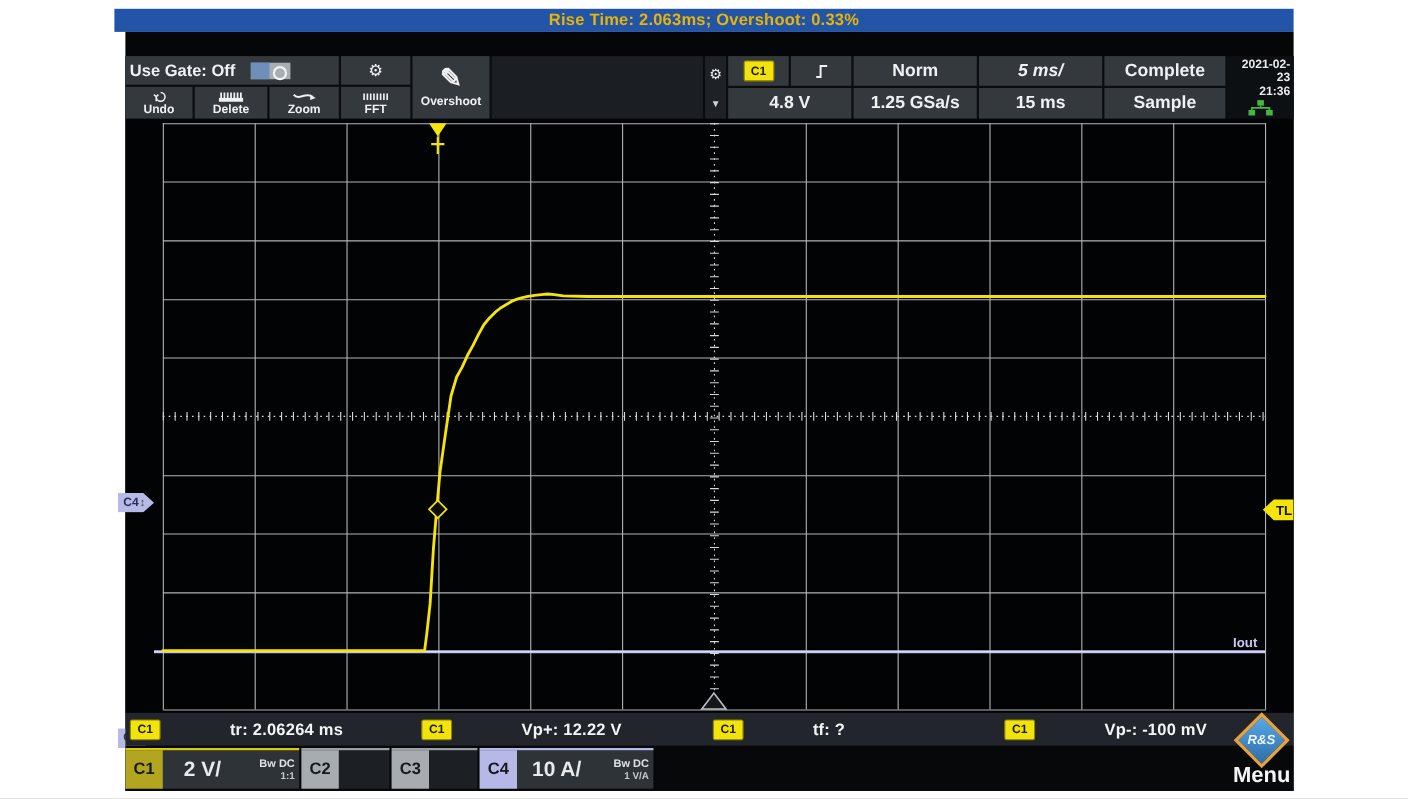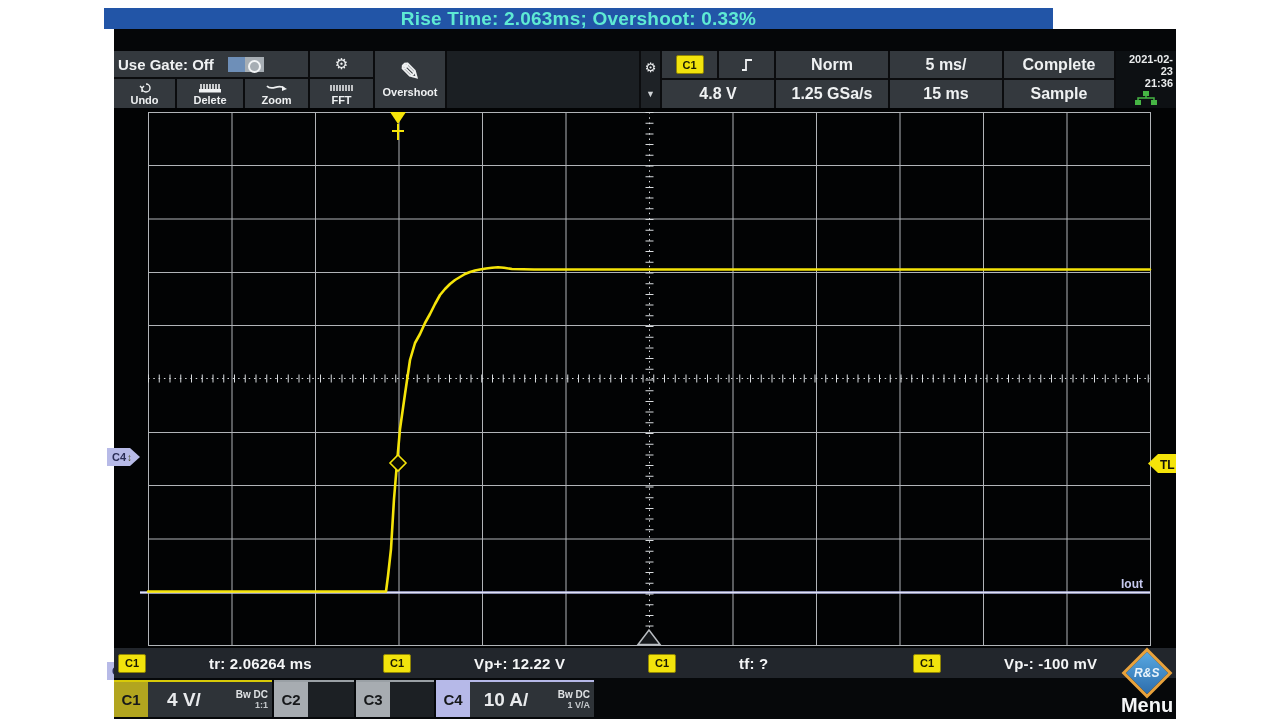--- a/index.html
+++ b/index.html
@@ -1,20 +1,20 @@
 <!DOCTYPE html>
 <html><head>
 <meta charset="utf-8">
 <style>
   html,body{margin:0;padding:0;background:#ffffff;font-family:"Liberation Sans",sans-serif;}
   .page{position:relative;width:1280px;height:726px;background:#ffffff;overflow:hidden;}
 
   
-  .banner{position:absolute;left:104px;top:8px;width:949px;height:21px;background:#2255a7;
-    color:#5eead4;font-size:19px;font-weight:bold;text-align:center;line-height:21px;letter-spacing:.2px;}
+  .banner{position:absolute;left:104px;top:8px;width:1072px;height:21px;background:#2255a7;
+    color:#eab308;font-size:15px;font-weight:bold;text-align:center;line-height:21px;letter-spacing:.2px;}
 
   
   .screen{position:absolute;left:114px;top:29px;width:1062px;height:690px;background:#050608;}
 
   .device-row{position:absolute;left:0;top:0;width:1062px;height:22px;background:#292d31;
     color:#f2f3f4;font-size:12px;font-weight:bold;line-height:22px;padding-left:5px;box-sizing:border-box;}
 
   
   .topbar{position:absolute;left:0;top:22px;width:1062px;height:57px;background:#0b0c0e;}
   .cell{background:#34393e;color:#eff1f2;box-sizing:border-box;}
@@ -171,21 +171,21 @@
       <div class="info-grid">
         <div class="ig ig-r1 cell" style="left:0;width:55px;">
           <span class="c1badge">C1</span>
         </div>
         <div class="ig ig-r1 cell" style="left:57px;width:55px;">
           <svg width="16" height="16" viewBox="0 0 16 16">
               <path d="M3 13 H7 V3 H13" stroke="#eff1f2" stroke-width="1.8" fill="none"></path>
             </svg>
         </div>
         <div class="ig ig-r1 cell" style="left:114px;width:112px;">Norm</div>
-        <div class="ig ig-r1 cell" style="left:228px;width:112px;">5 ms/</div>
+        <div class="ig ig-r1 cell" style="left:228px;width:112px;font-style:italic;">5 ms/</div>
         <div class="ig ig-r1 cell" style="left:342px;width:110px;">Complete</div>
         <div class="ig ig-r2 cell" style="left:0;width:112px;">4.8 V</div>
         <div class="ig ig-r2 cell" style="left:114px;width:112px;">1.25 GSa/s</div>
         <div class="ig ig-r2 cell" style="left:228px;width:112px;">15 ms</div>
         <div class="ig ig-r2 cell" style="left:342px;width:110px;">Sample</div>
       </div>
 
       <div class="datetime">
         <div>2021-02-23</div>
         <div>21:36</div>
@@ -260,21 +260,21 @@
       </div>
       <div class="meas" style="left:799px;">
         <span class="c1badge">C1</span>
         <span class="mtext">Vp-: -100 mV</span>
       </div>
     </div>
 
     <div class="chanbar">
       <div class="chan chan-active chan-c1">
         <span class="badge">C1</span>
-        <span class="scale">4 V/</span>
+        <span class="scale">2 V/</span>
         <span class="opts">
           <span>Bw DC</span>
           <span class="probe">1:1</span>
         </span>
       </div>
       <div class="chan chan-inactive chan-c2">
         <span class="badge">C2</span>
       </div>
       <div class="chan chan-inactive chan-c3">
         <span class="badge">C3</span>

